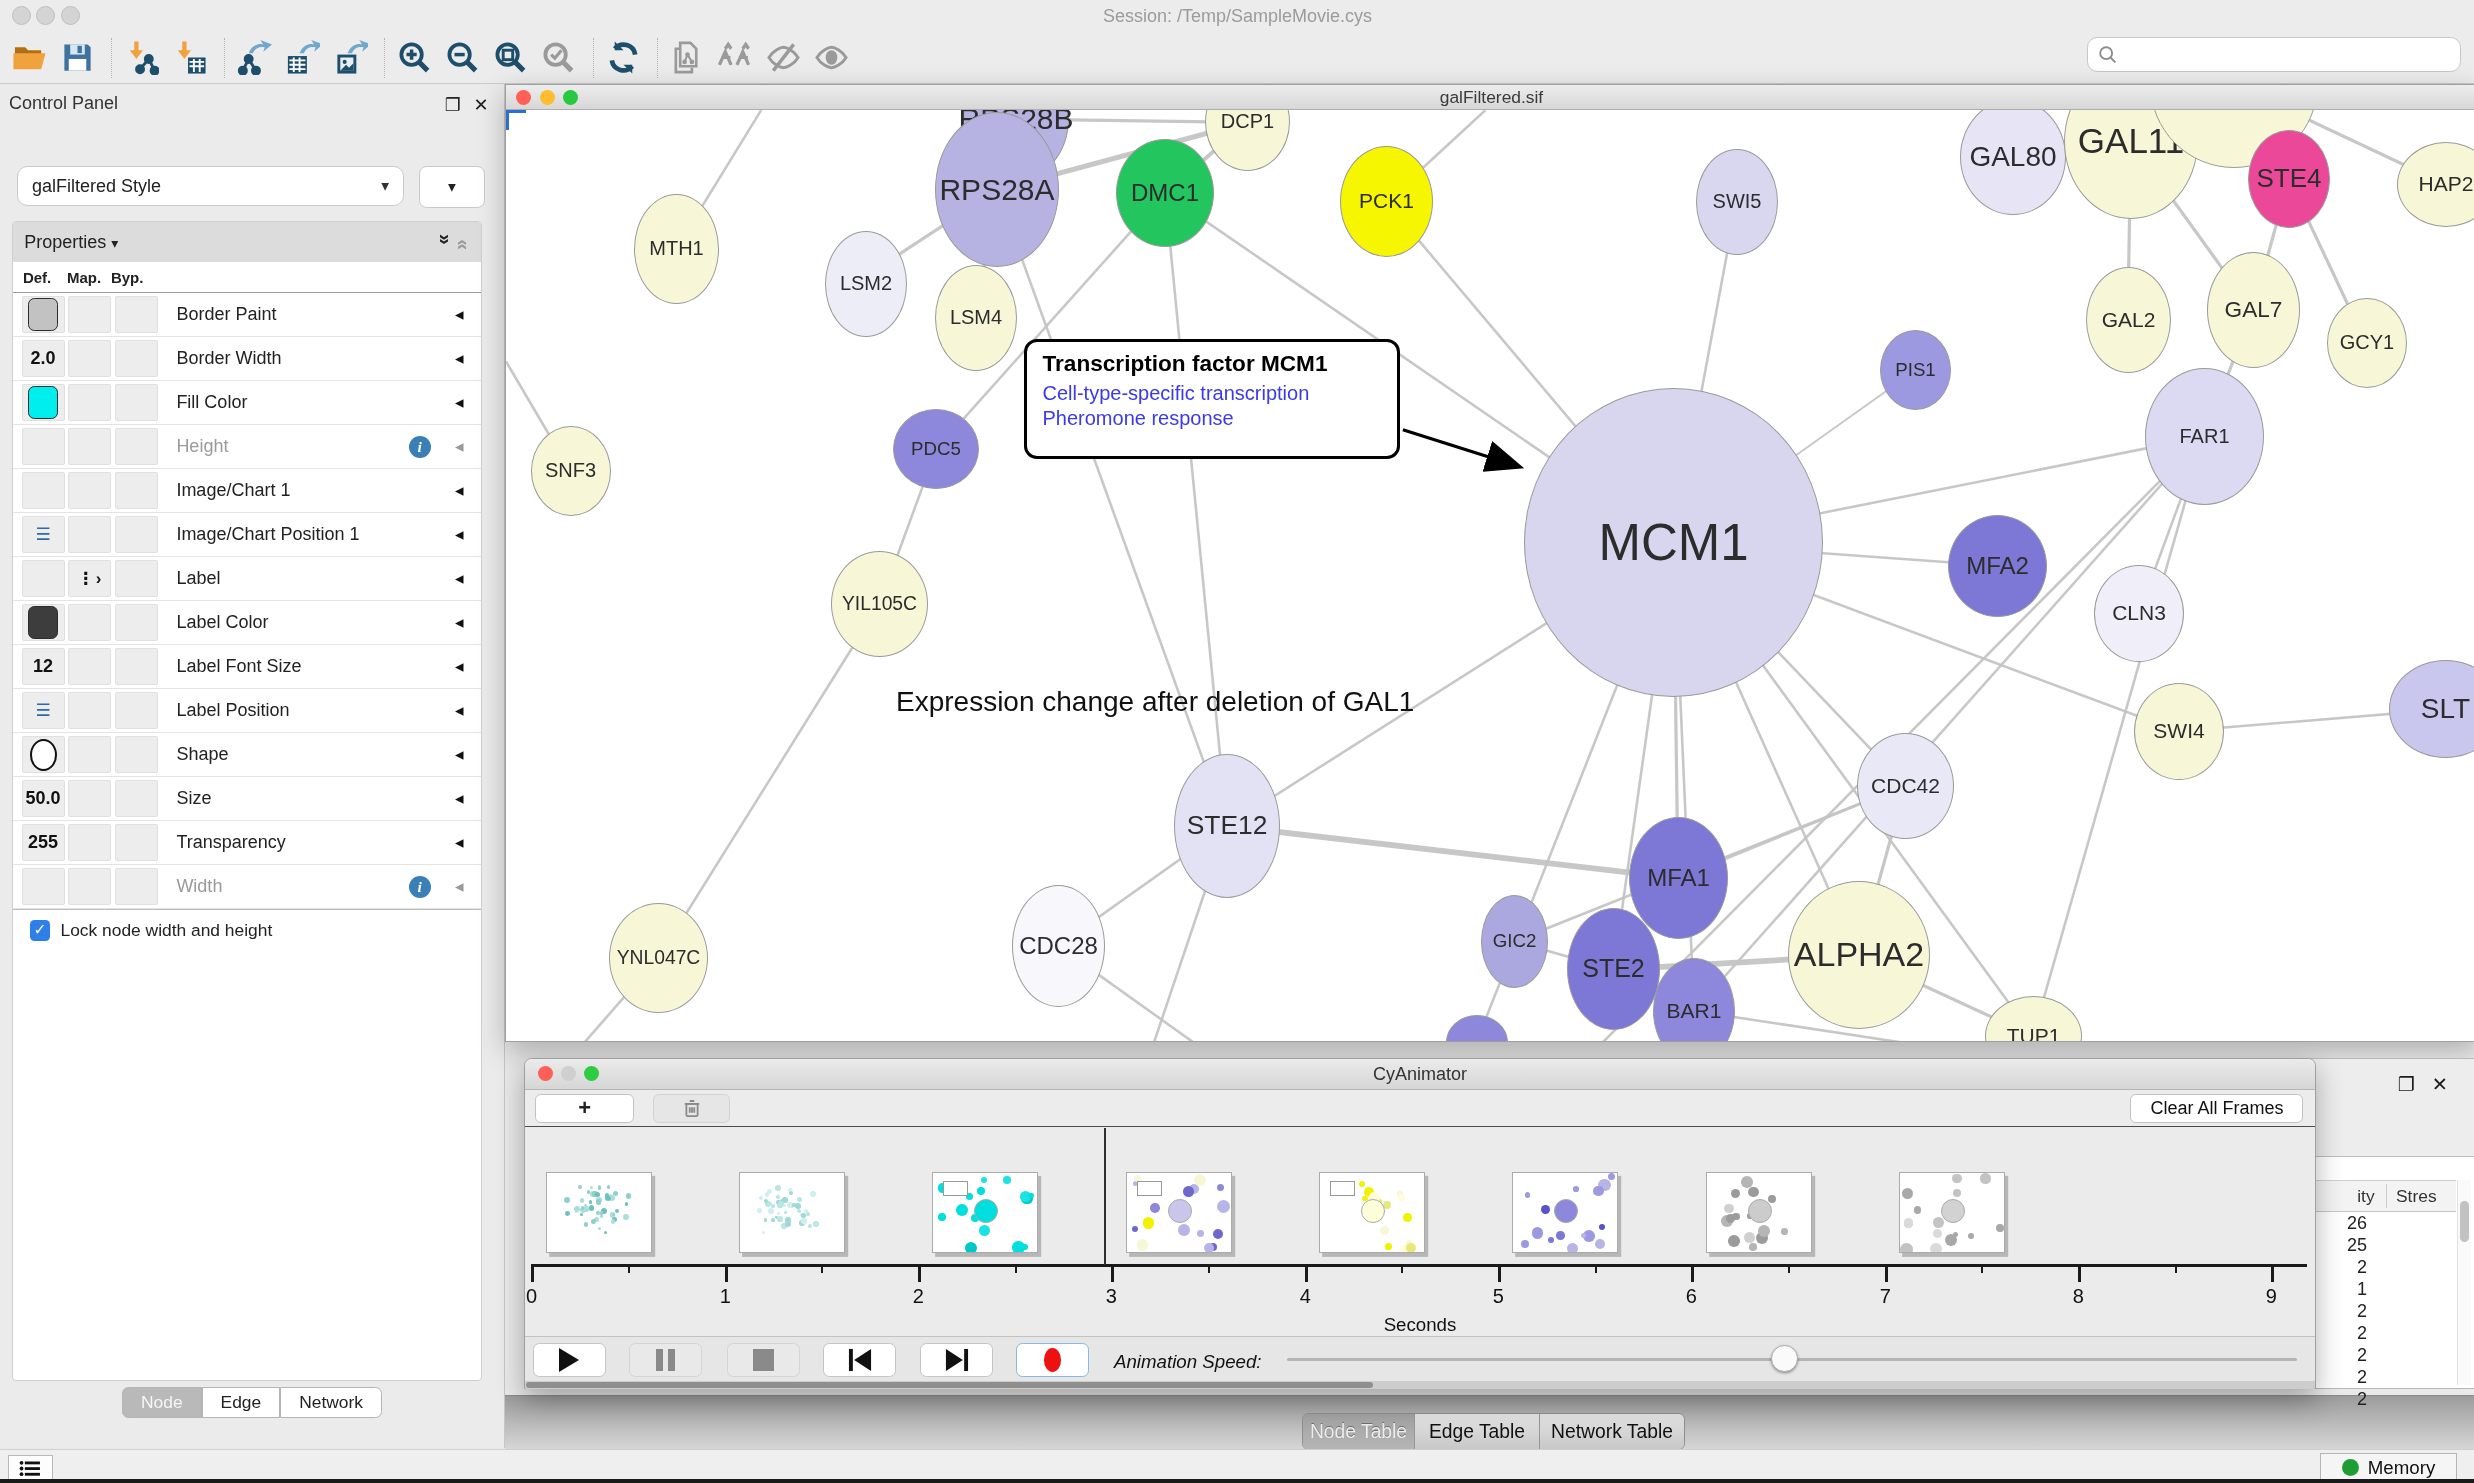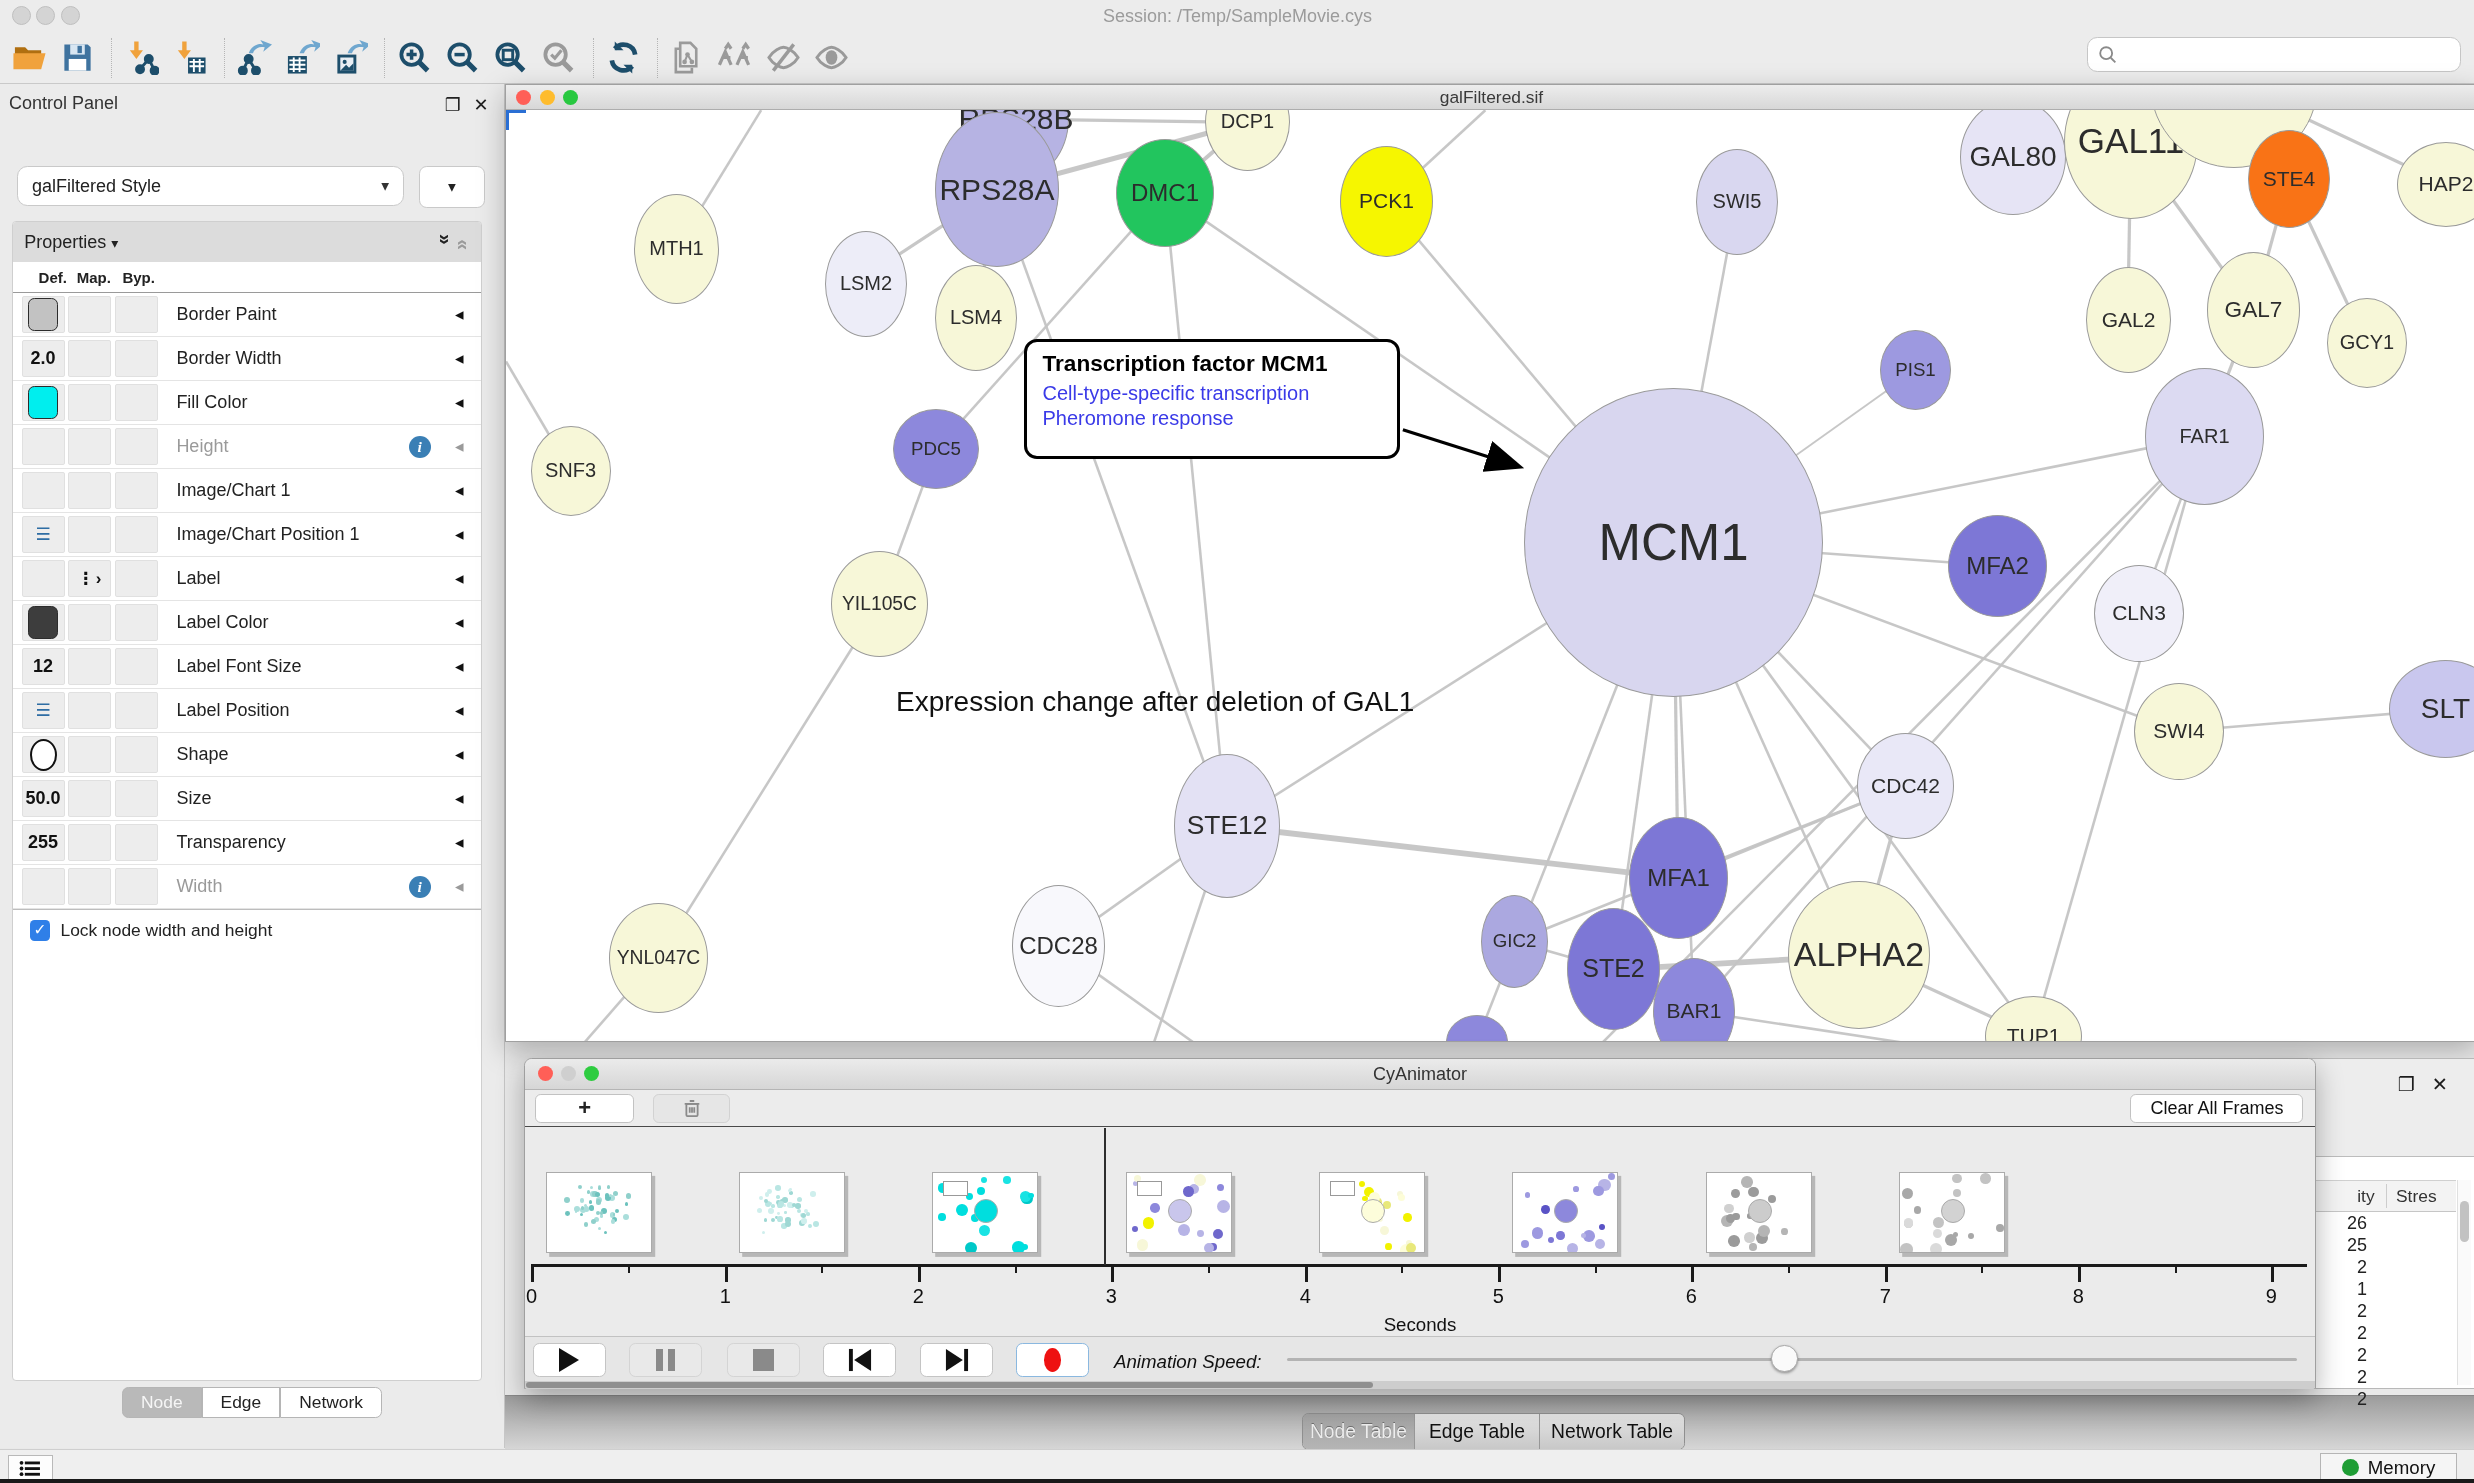--- a/index.html
+++ b/index.html
@@ -34,21 +34,21 @@
   #style-select .caret{margin-left:auto;font-size:15.5px;color:#333;}
   #style-menu-btn{position:absolute;left:419px;top:82px;width:64px;height:40px;background:#fff;border:1.3px solid #c9c9c9;
                   border-radius:7.7px;font-size:15.5px;display:flex;align-items:center;justify-content:center;}
   #props-box{position:absolute;left:11.6px;top:137px;width:470px;height:1160px;background:#fff;
              border:1.3px solid #cfcfcf;border-radius:3.9px;box-sizing:border-box;overflow:hidden;}
   #props-header{height:40px;background:#dcdcdc;display:flex;align-items:center;padding:0 11.6px;font-size:18px;color:#222;}
   #props-header .chevs{margin-left:auto;font-size:19.3px;letter-spacing:5.2px;}
   .chev{display:inline-block;transform:rotate(90deg);font-weight:bold;}
   .chev.up{transform:rotate(-90deg);color:#9a9a9a;}
   #props-colhead{height:30px;display:flex;align-items:center;font-size:15px;font-weight:bold;color:#222;border-bottom:1.3px solid #9a9a9a;}
-  #props-colhead span{width:44px;text-align:right;}
+  #props-colhead span{width:44px;text-align:left;}
   #props-colhead span:first-child{margin-left:10.3px;}
   .prow{height:43px;border-bottom:0.6px solid #e4e4e4;position:relative;display:flex;align-items:center;}
   .pcell{width:41px;height:35px;background:#ededed;border:0.6px solid #e0e0e0;border-radius:1.9px;margin-left:3.9px;
          display:flex;align-items:center;justify-content:center;}
   .pcell:first-child{margin-left:9px;}
   .swatch{width:28px;height:31px;border:1.3px solid #2c2c2c;border-radius:6.4px;}
   .defnum{font-size:18px;font-weight:bold;color:#111;}
   .ellipseglyph{width:23px;height:28px;border:2.6px solid #111;border-radius:50%;background:#fff;}
   .posicon{color:#2e6da4;font-size:17px;font-weight:bold;}
   .discicon{font-size:17px;font-weight:bold;color:#111;letter-spacing:1.3px;}
@@ -528,21 +528,21 @@
         <div class="node" style="left: 1190px; top: 39px; width: 82px; height: 106px; background: rgb(217, 215, 240); font-size: 20px;">
           <span>SWI5</span>
         </div>
         <div class="node" style="left: 1454px; top: -11px; width: 106px; height: 116px; background: rgb(230, 228, 245); font-size: 28px;">
           <span>GAL80</span>
         </div>
         <div class="node" style="left: 1558px; top: -46px; width: 134px; height: 155px; background: rgb(247, 247, 216); font-size: 35px;">
           <span>GAL11</span>
         </div>
         <div class="node" style="left: 1644px; top: -110px; width: 168px; height: 168px; background: rgb(247, 247, 216); font-size: 0px;"></div>
-        <div class="node" style="left: 1742px; top: 20px; width: 82px; height: 98px; background: #f97316; font-size: 21px; align-items: center;">
+        <div class="node" style="left: 1742px; top: 20px; width: 82px; height: 98px; background: #ec4899; font-size: 26px; align-items: center;">
           <span>STE4</span>
         </div>
         <div class="node" style="left: 1891px; top: 32px; width: 98px; height: 85px; background: rgb(247, 247, 216); font-size: 21px;">
           <span>HAP2</span>
         </div>
         <div class="node" style="left: 1580px; top: 157px; width: 85px; height: 106px; background: rgb(247, 247, 216); font-size: 21px;">
           <span>GAL2</span>
         </div>
         <div class="node" style="left: 1701px; top: 142px; width: 93px; height: 116px; background: rgb(247, 247, 216); font-size: 22.6px;">
           <span>GAL7</span>

